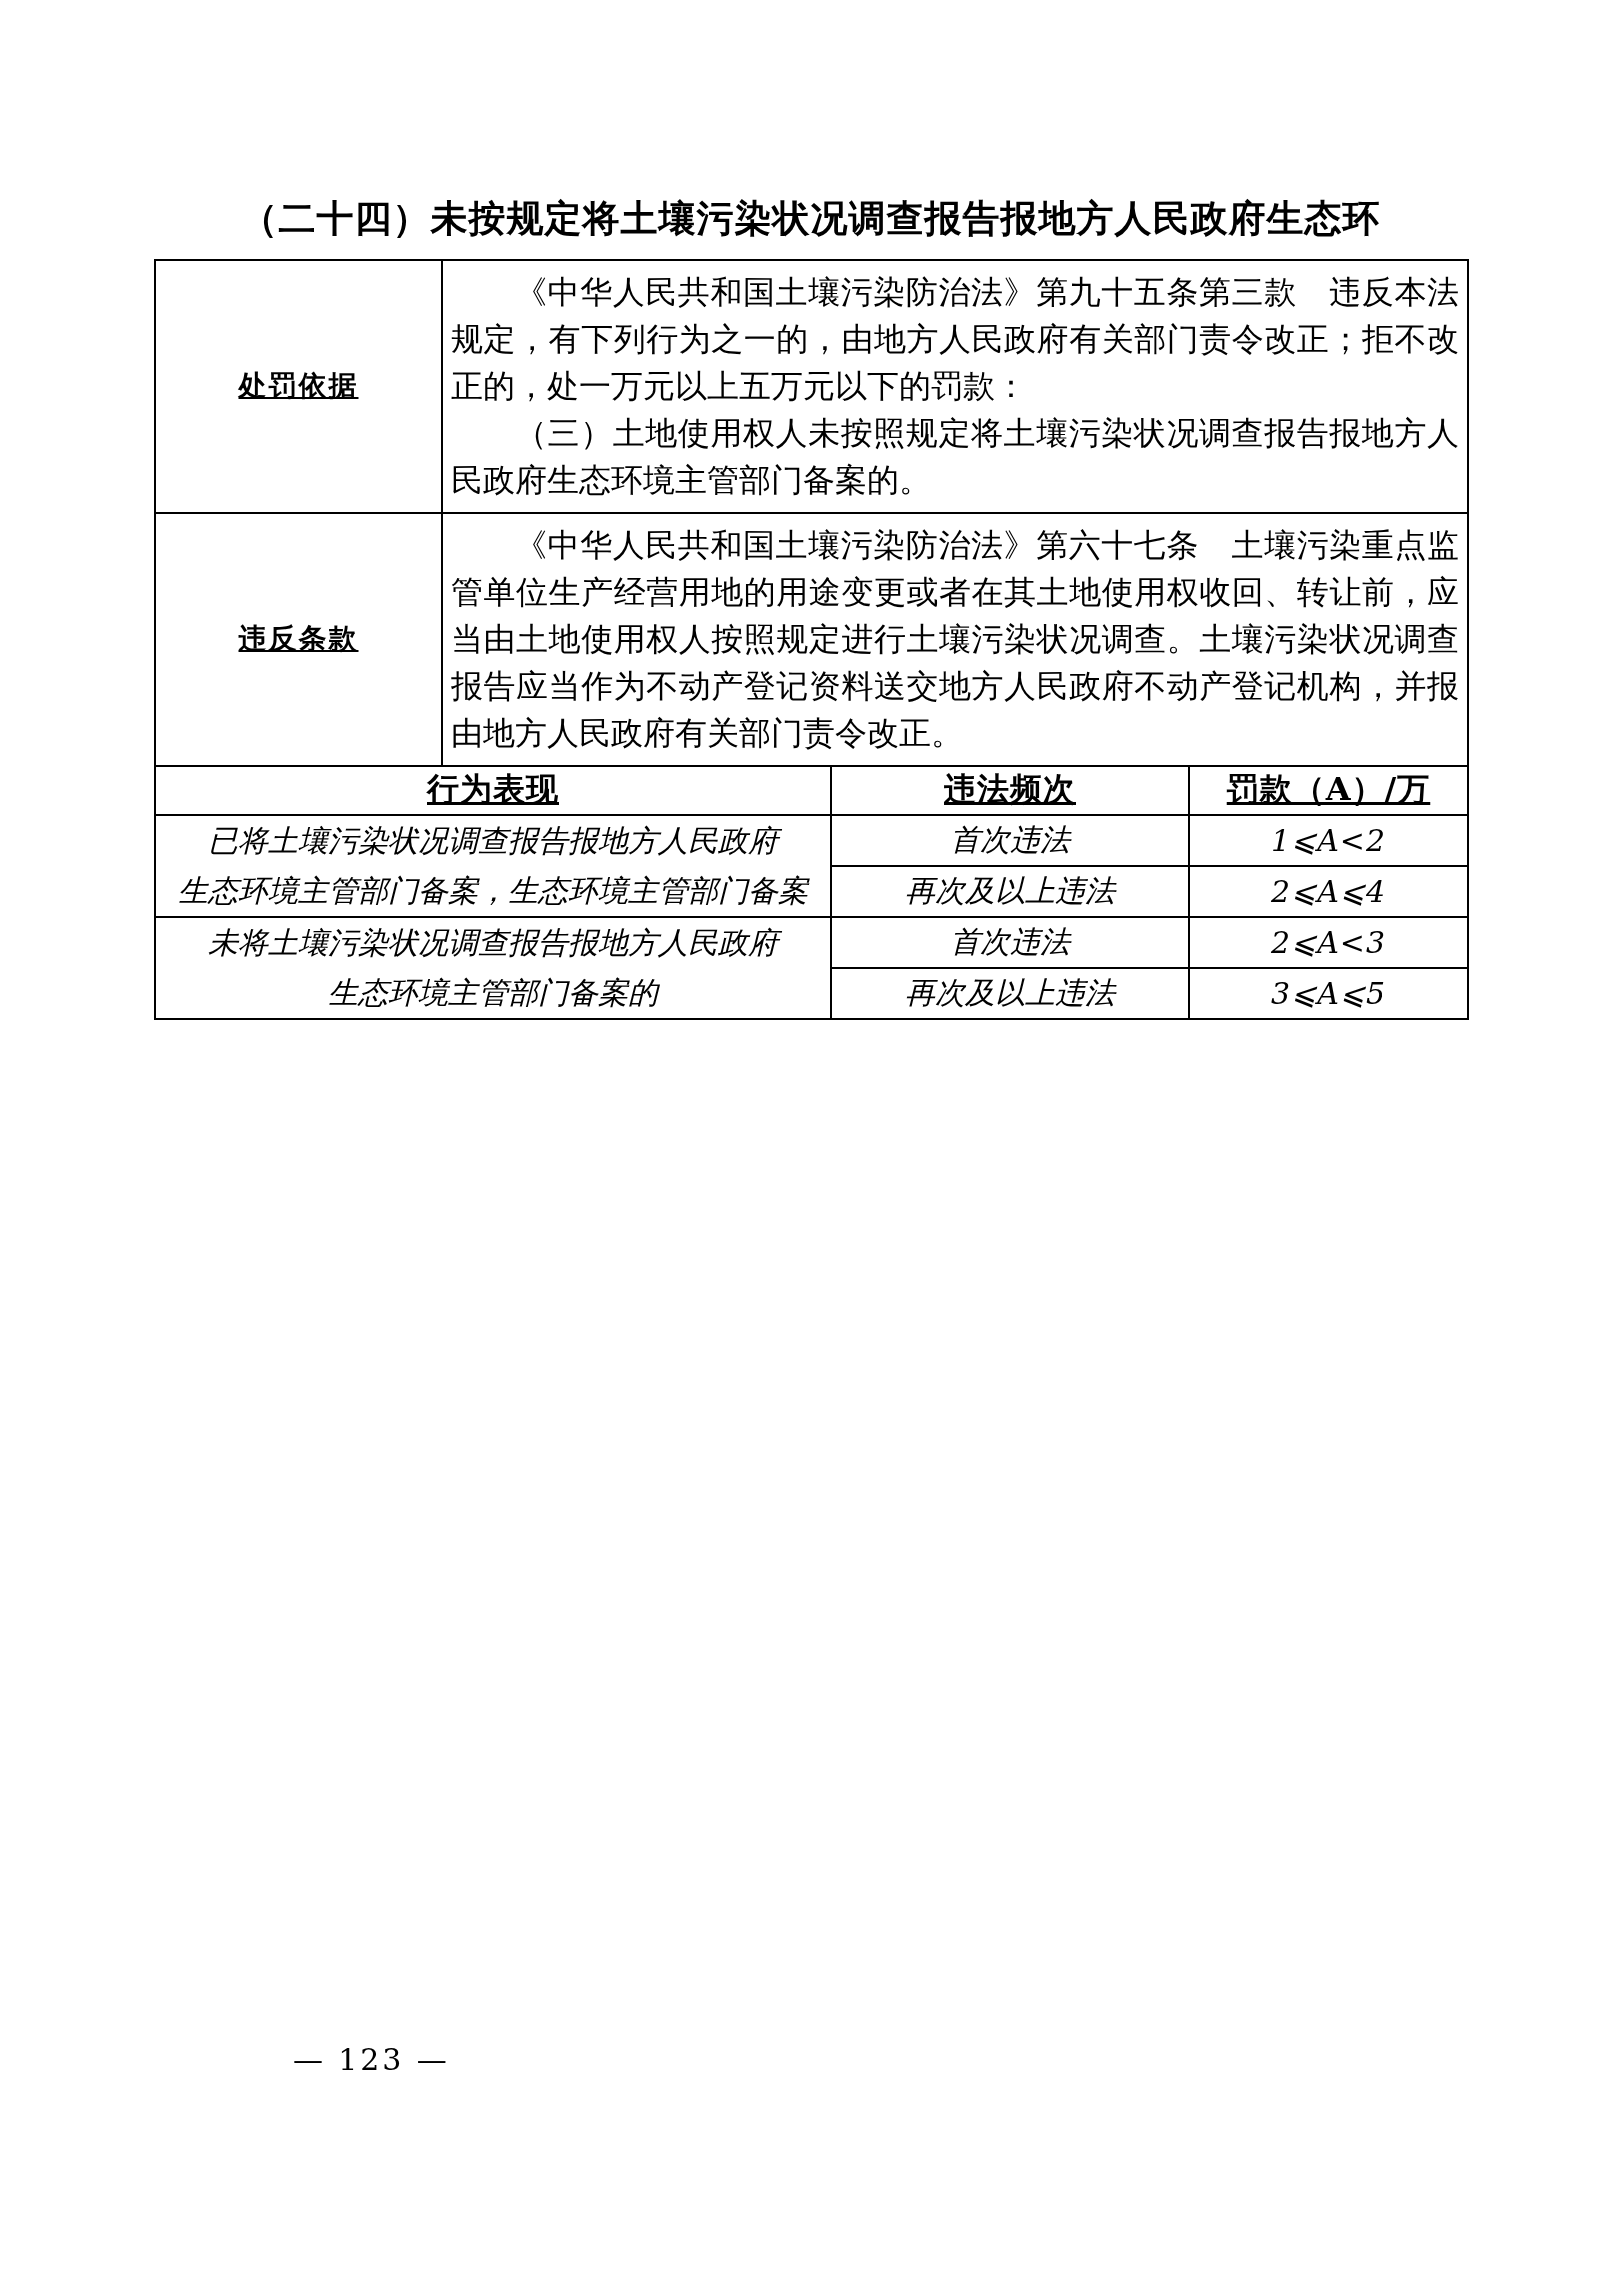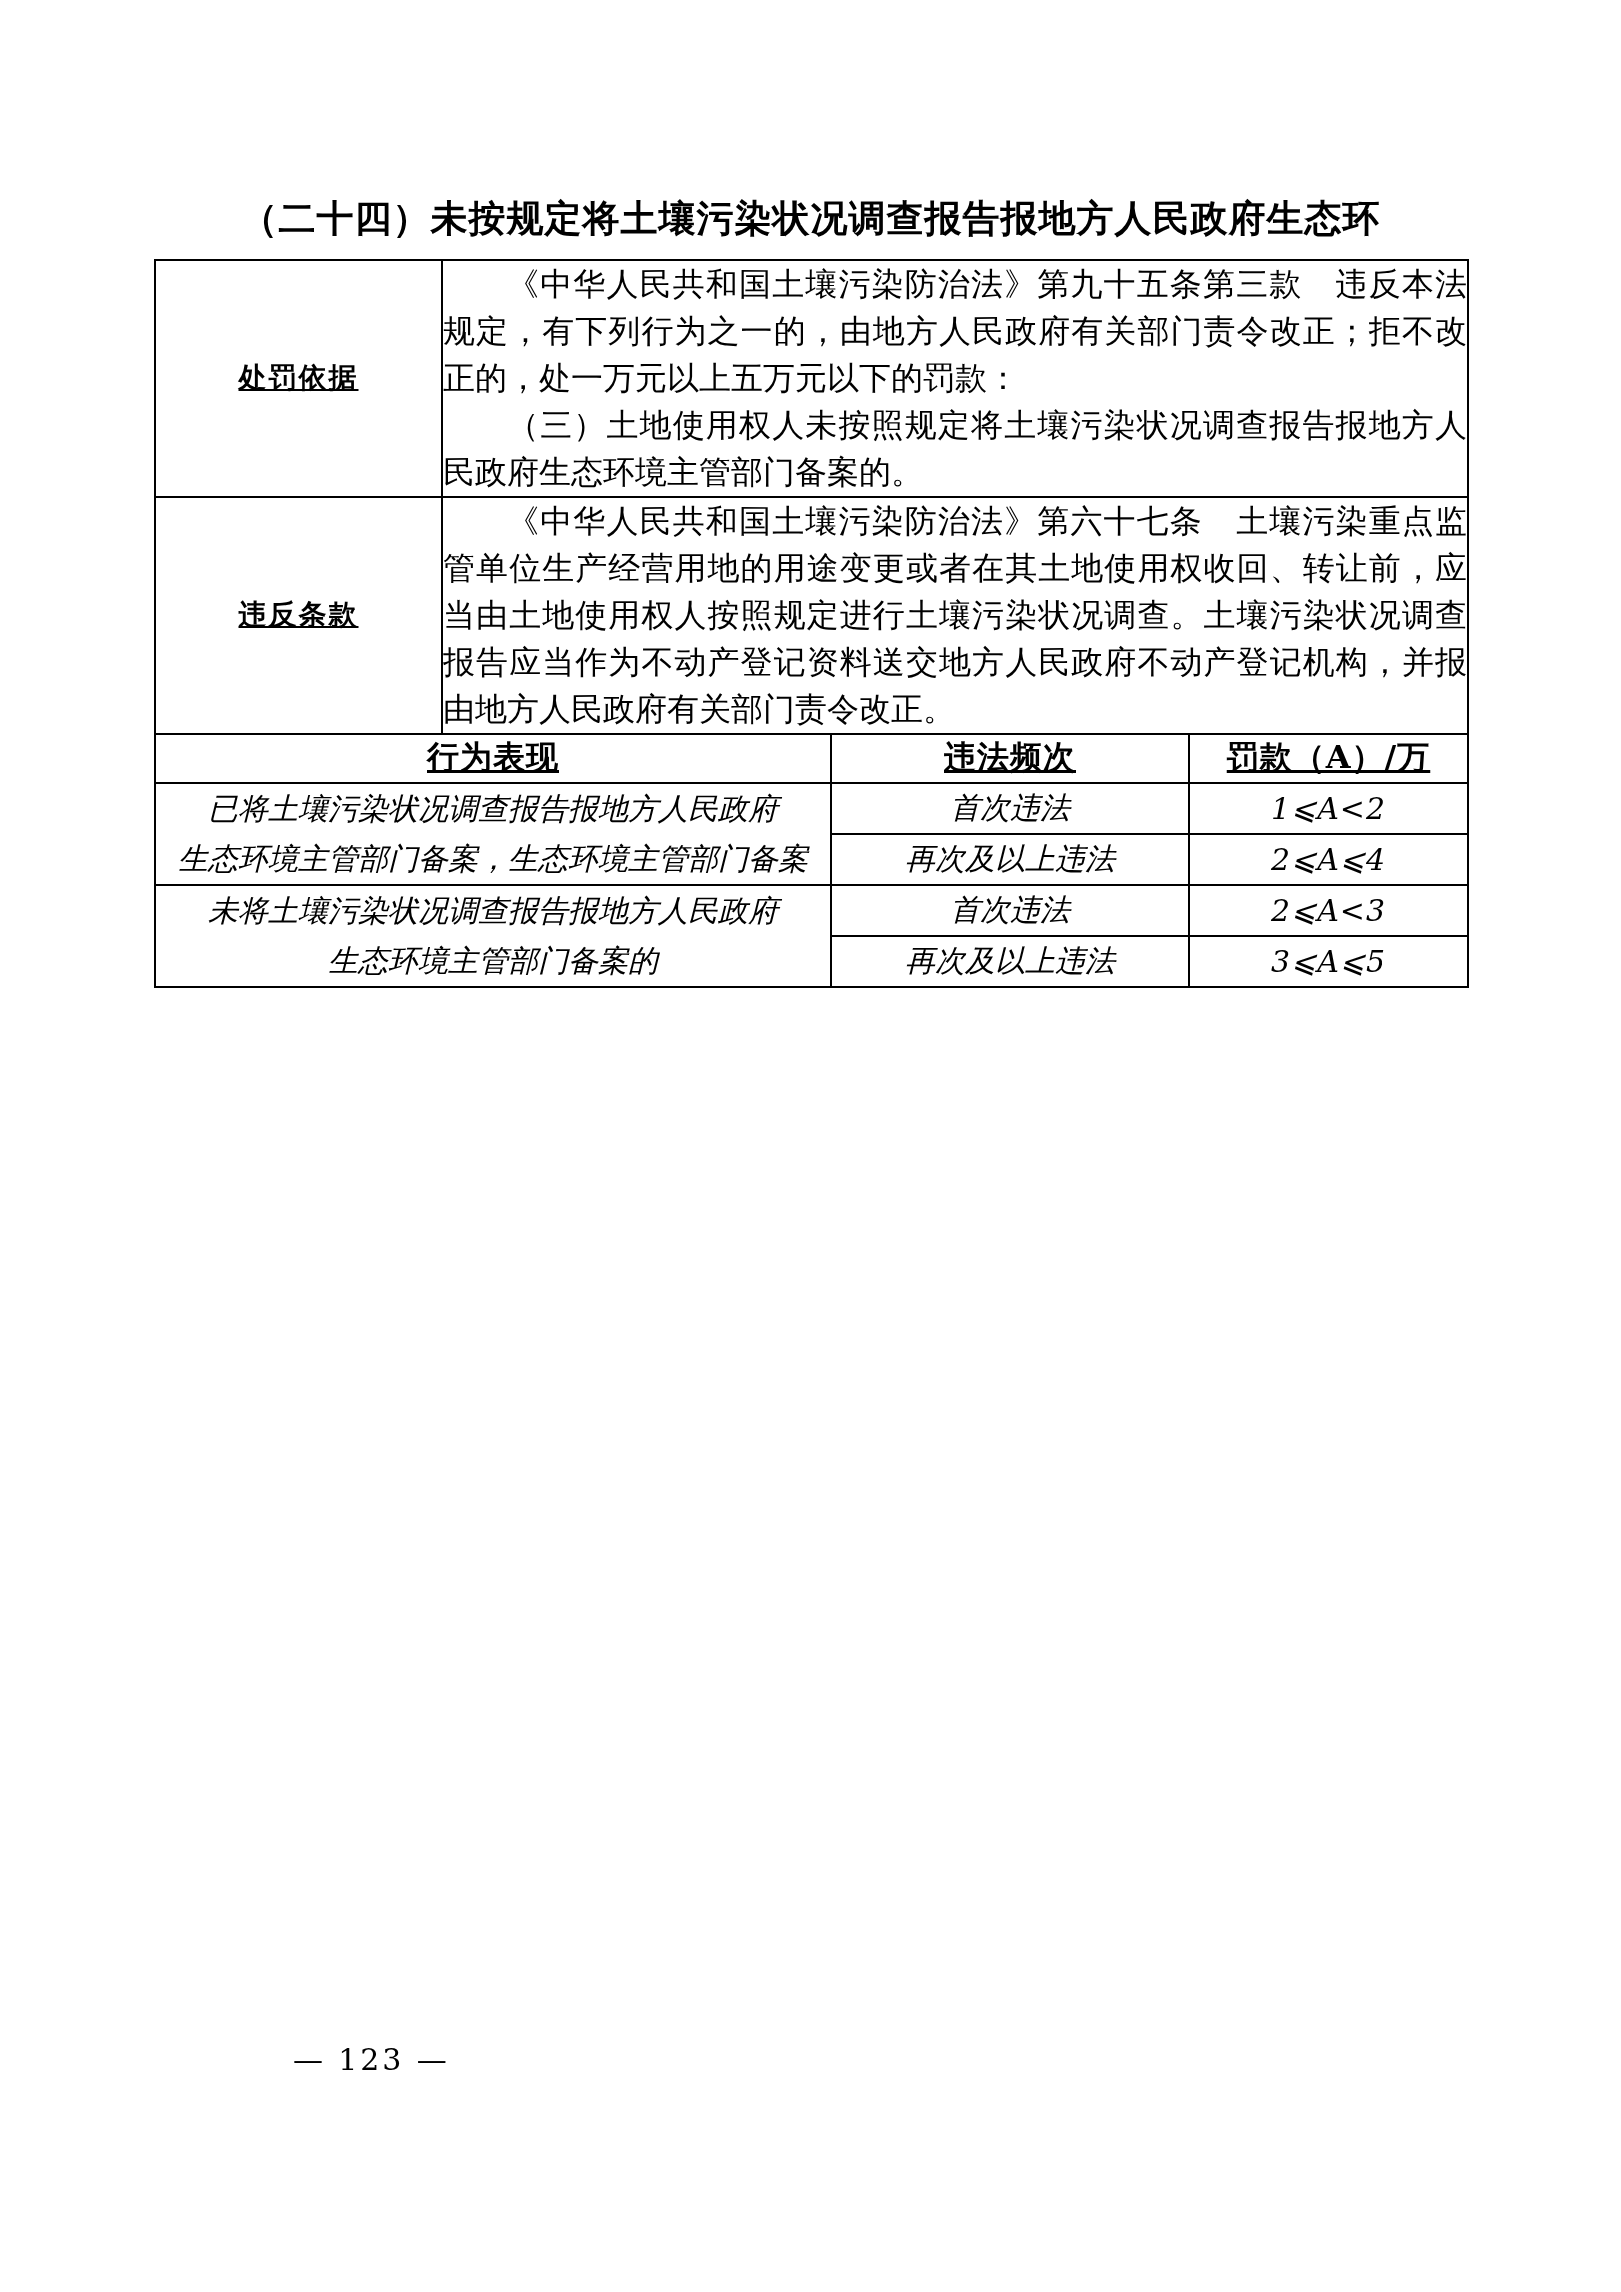--- a/index.html
+++ b/index.html
@@ -32,21 +32,21 @@
   }
   table {
     border-collapse: collapse;
     table-layout: fixed;
     width: 1313px;
   }
   
   .t-upper td {
     border: 2px solid #000;
     vertical-align: middle;
-    padding: 0;
+    padding: 8px;
   }
   .t-upper tr:last-child td { border-bottom: 2.9px solid #000; }
   .label-cell {
     text-align: center;
     font-weight: bold;
     font-size: 28px;
     letter-spacing: 2px;
     text-decoration: underline;
   }
   .content-cell { padding: 4.9px 15.7px 4.9px 17.6px; }

